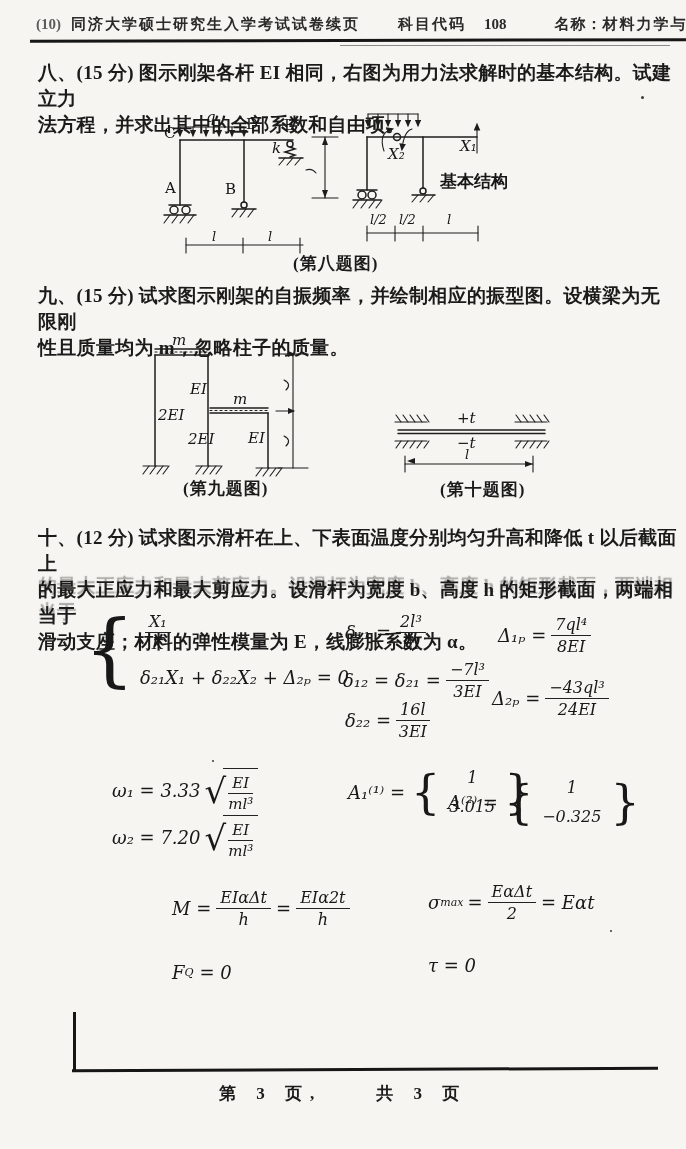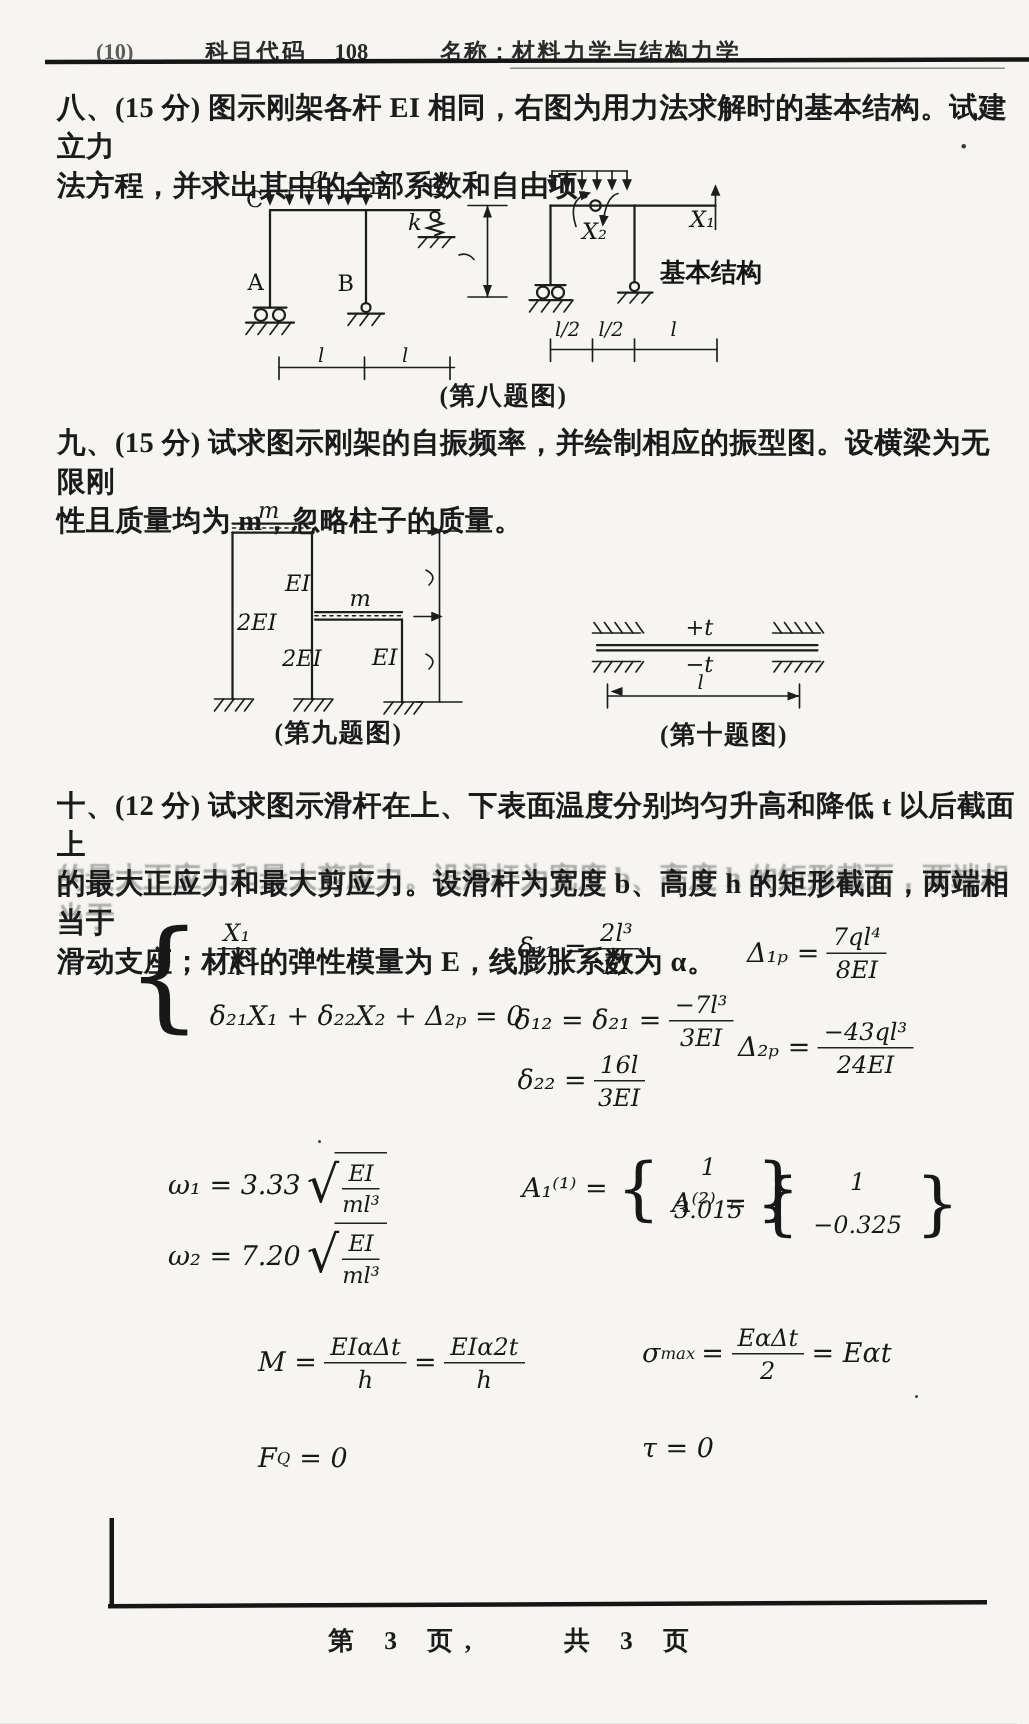--- a/index.html
+++ b/index.html
@@ -42,22 +42,23 @@
   svg .sm { font-size:13px; }
   svg .cjk { font-family:"Liberation Serif",serif; font-weight:bold; font-size:17px; font-style:normal; }
   .speck { position:absolute; background:#3a3a3a; border-radius:50%; }
 </style>
 </head>
 <body>
 
 <div class="page">
 
   <div class="hdr">
-    <span style="opacity:.75;margin-right:10px;margin-left:28px;">(10)</span>
-    <span style="margin-left:38px;letter-spacing:2px;margin-top:10px;">科目代码</span>
+    <span style="opacity:.75;margin-right:10px;">(10)</span>
+    <span style="letter-spacing:2px;">同济大学硕士研究生入学考试试卷续页</span>
+    <span style="margin-left:38px;letter-spacing:2px;">科目代码</span>
     <span style="margin-left:18px;">108</span>
     <span style="margin-left:48px;letter-spacing:1px;">名称：</span>
     <span style="letter-spacing:2px;">材料力学与结构力学</span>
   </div>
   <div class="rule" style="left:30px;top:39px;width:656px;height:3px;transform:rotate(-0.15deg);"></div>
   <div class="rule" style="left:340px;top:45px;width:330px;height:1px;background:#8a8a8a;"></div>
 
   <div class="print" style="left:38px;top:60px;width:636px;">
     <div>八、(15 分) 图示刚架各杆 EI 相同，右图为用力法求解时的基本结构。试建立力</div>
     <div>法方程，并求出其中的全部系数和自由项。</div>

